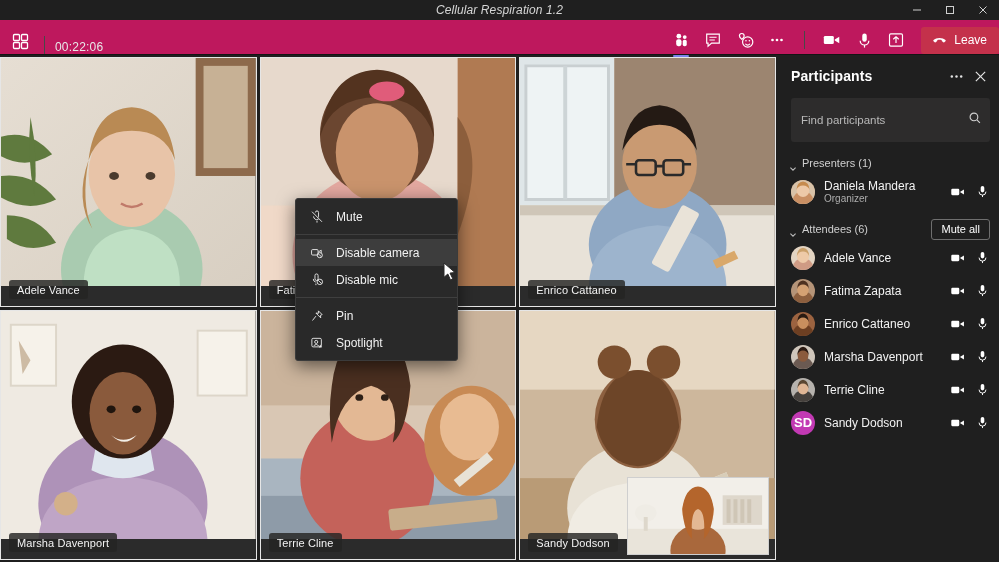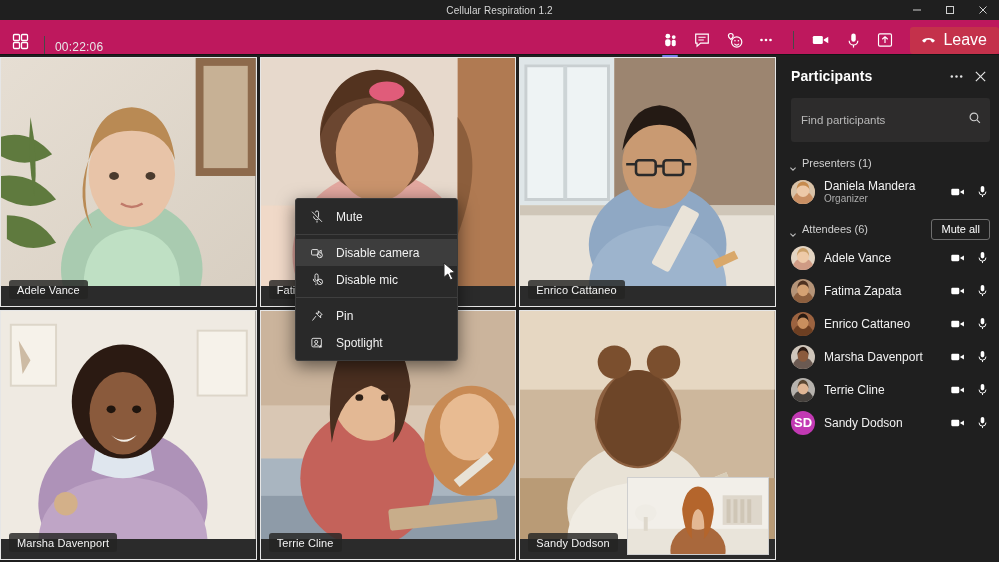--- a/index.html
+++ b/index.html
@@ -11,21 +11,21 @@
   }
   .app { position: relative; width: 999px; height: 562px; display: flex; flex-direction: column; }
 
   
   .titlebar {
     height: 20px; background: #1f1f1f; display: flex; align-items: center;
     position: relative; flex: none;
   }
   .titlebar-title {
     position: absolute; left: 0; right: 0; text-align: center;
-    font-size: 10px; color: #d6d6d6; letter-spacing: .1px;
+    font-size: 12px; color: #d6d6d6; letter-spacing: .1px; font-style: italic;
   }
   .win-controls { margin-left: auto; display: flex; height: 20px; z-index: 2; }
   .win-btn {
     width: 33px; height: 20px; display: flex; align-items: center; justify-content: center;
     color: #d0d0d0;
   }
 
   
   .toolbar {
     height: 35px; background: #be185d; display: flex; align-items: flex-end;
@@ -42,21 +42,21 @@
     width: 30px; height: 28px; display: flex; align-items: center; justify-content: center;
     border-radius: 3px; position: relative; color: #ffffff;
   }
   .tb-icon.active::after {
     content: ""; position: absolute; bottom: -3px; left: 7px; right: 7px;
     height: 2px; background: #7b83eb; border-radius: 1px;
   }
   .leave-btn {
     height: 27px; min-width: 77px; background: #c4314b; border-radius: 3px;
     display: flex; align-items: center; justify-content: center; gap: 6px;
-    padding: 0 12px 0 10px; font-size: 16px; color: #fff; margin-left: 8px;
+    padding: 0 12px 0 10px; font-size: 12px; color: #fff; margin-left: 8px;
   }
 
   
   .body { flex: 1; display: flex; min-height: 0; background: #1f1f1f; }
 
   
   .stage { flex: 1; padding: 0; position: relative; min-width: 0; }
   .grid {
     width: 100%; height: 100%;
     display: grid; grid-template-columns: repeat(3, 1fr); grid-template-rows: repeat(2, 1fr);

